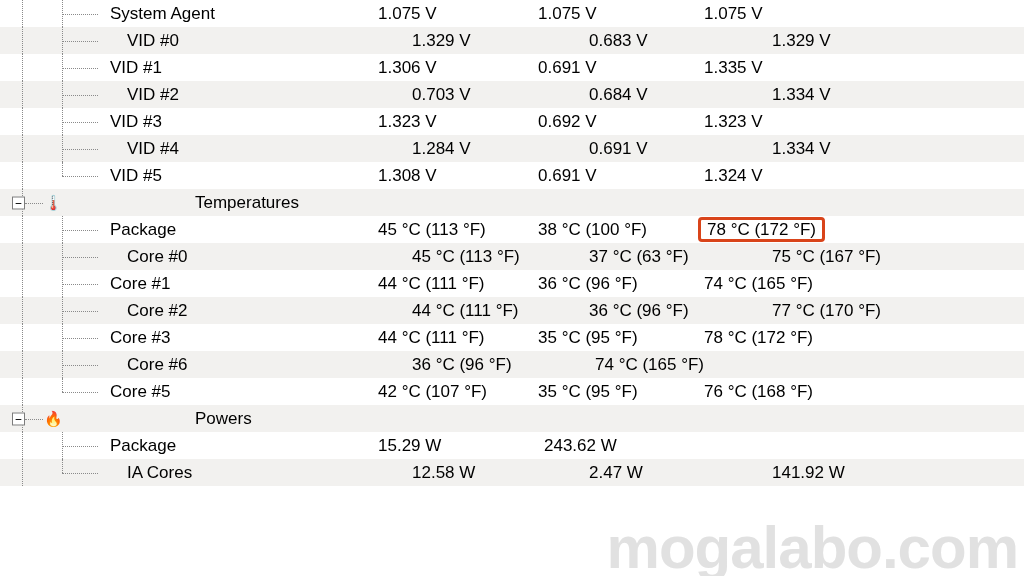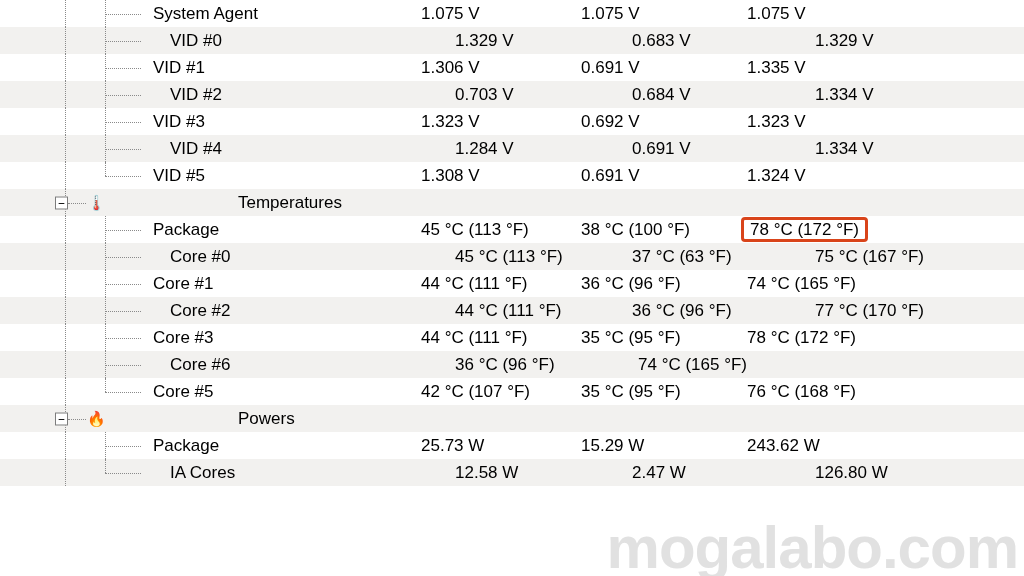--- a/index.html
+++ b/index.html
@@ -13,21 +13,20 @@
     height: 576px;
     overflow: hidden;
     position: relative;
   }
   .tree { width: 100%; }
   .row {
     display: flex;
     align-items: center;
     height: 27px;
     white-space: nowrap;
-    padding-left: 43px;
   }
   .row.odd  { background: #f2f1ef; gap: 17px; }
   .row.even { background: #ffffff; }
   .tree-gutter {
     width: 110px;
     flex: 0 0 110px;
     position: relative;
     height: 100%;
   }
   .branch-top-partial {
@@ -288,28 +287,27 @@
         <div class="hdr-icon">🔥</div>
       </div>
       <div class="section-label">Powers</div>
     </div>
     <div class="row even">
       <div class="tree-gutter">
         <div class="branch-top-partial"></div>
         <div class="branch-leaf"></div>
       </div>
       <div class="label">Package</div>
-      <div class="val">25.73 W</div>
       <div class="val">15.29 W</div>
       <div class="val3-wrap"><span>243.62 W</span></div>
     </div>
     <div class="row odd">
       <div class="tree-gutter">
         <div class="branch-top-partial"></div>
         <div class="branch-leaf last"></div>
       </div>
       <div class="label">IA Cores</div>
       <div class="val">12.58 W</div>
       <div class="val">2.47 W</div>
-      <div class="val3-wrap"><span>126.80 W</span></div>
+      <div class="val3-wrap"><span>141.92 W</span></div>
     </div>
   </div>
 <div class="watermark">mogalabo.com</div>
 
 </body></html>

